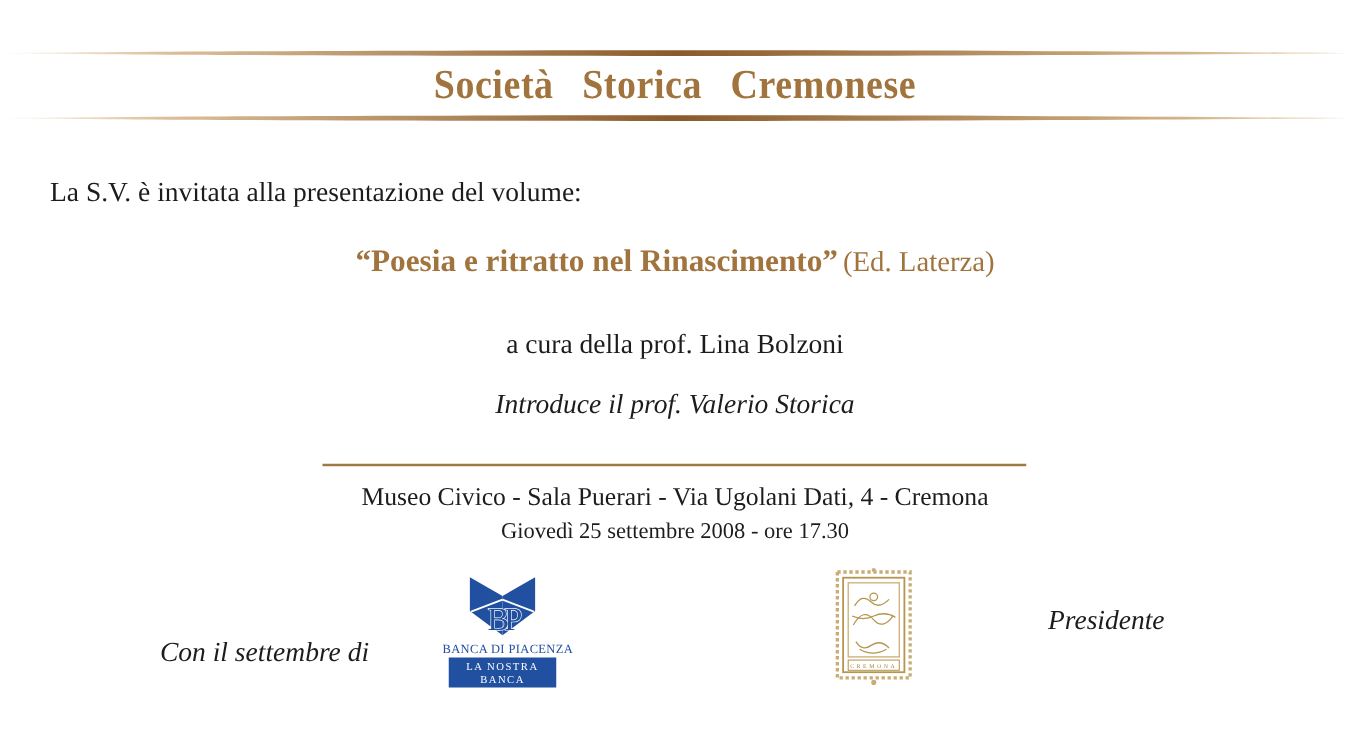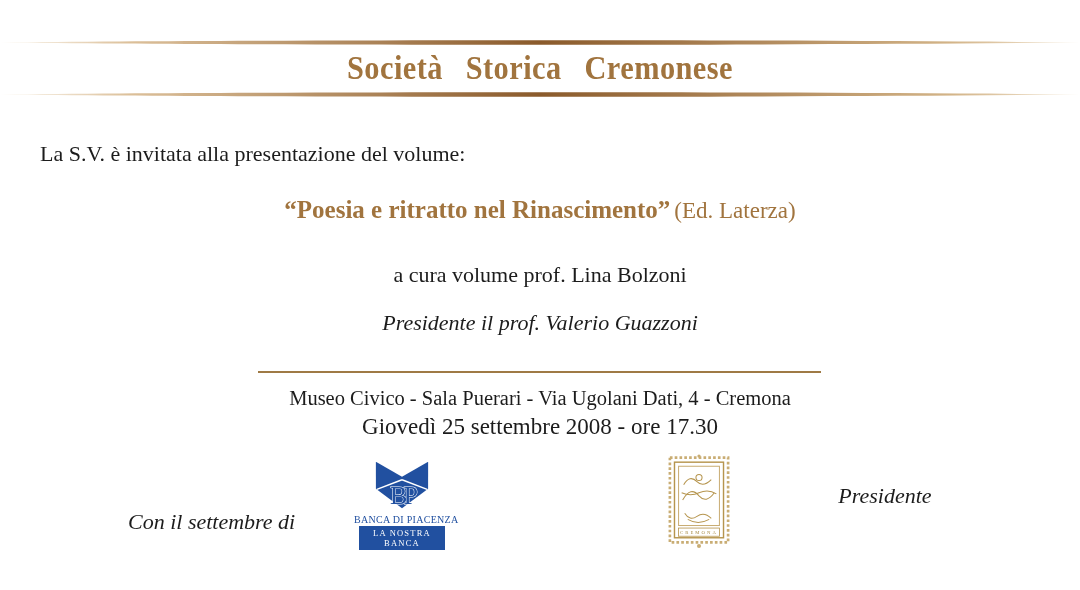--- a/index.html
+++ b/index.html
@@ -85,21 +85,21 @@
     width: 100%;
     text-align: center;
     font-size: 20.5px;
   }
   .datetime-line {
     position: absolute;
     top: 414px;
     left: 0;
     width: 100%;
     text-align: center;
-    font-size: 23px;
+    font-size: 18px;
   }
   .contribution-label {
     position: absolute;
     left: 128px;
     top: 509px;
     font-style: italic;
     font-size: 22px;
   }
   .bank-logo {
     position: absolute;
@@ -189,23 +189,23 @@
     </svg>
   </div>
 
   <div class="invite-line">La S.V. è invitata alla presentazione del volume:</div>
 
   <div class="book-line">
     <span class="book-title">“Poesia e ritratto nel Rinascimento”</span>
     <span class="book-edition"> <span>(Ed. Laterza)</span></span>
   </div>
 
-  <div class="curator-line">a cura volume prof. Lina Bolzoni</div>
-
-  <div class="introduction-line">Presidente il prof. Valerio Guazzoni</div>
+  <div class="curator-line">a cura della prof. Lina Bolzoni</div>
+
+  <div class="introduction-line">Introduce il prof. Valerio Storica</div>
 
   <div class="divider"></div>
 
   <div class="venue-line">Museo Civico - Sala Puerari - Via Ugolani Dati, 4 - Cremona</div>
   <div class="datetime-line">Giovedì 25 settembre 2008 - ore 17.30</div>
 
   <div class="contribution-label">Con il settembre di</div>
 
   <div class="bank-logo">
     <svg class="bank-emblem" viewBox="0 0 60 54">

